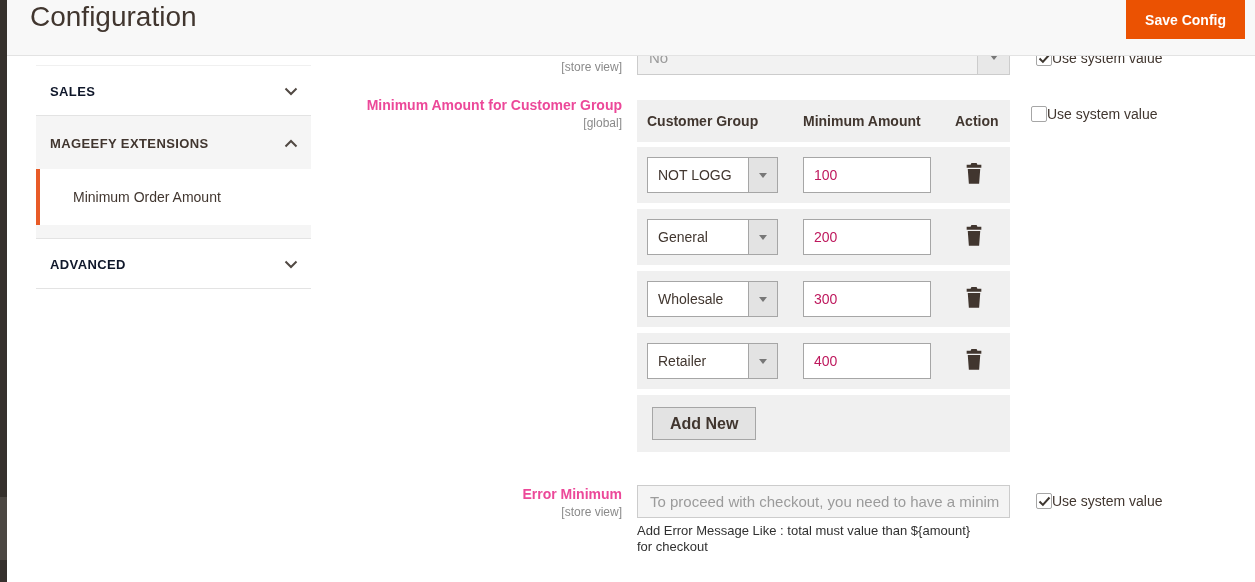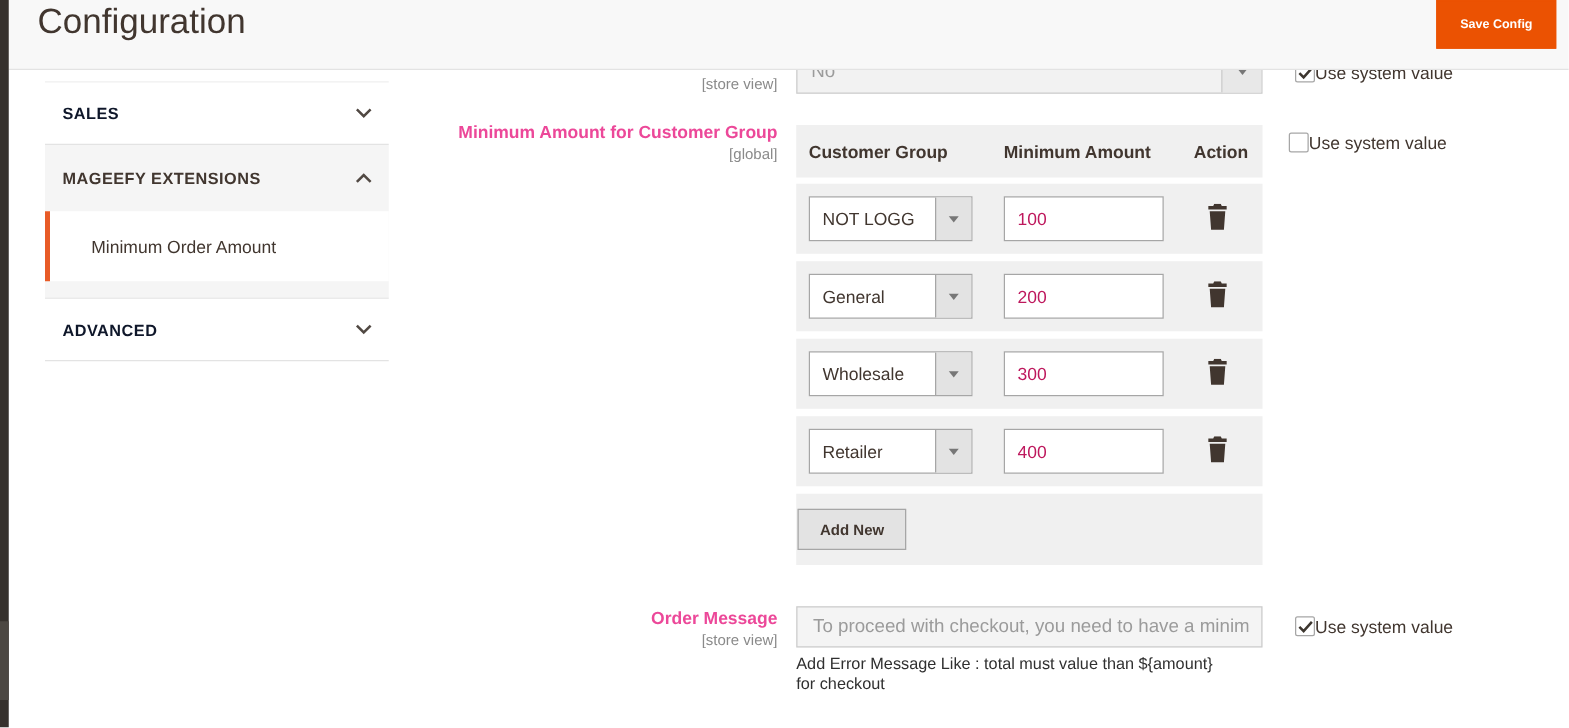--- a/index.html
+++ b/index.html
@@ -21,21 +21,21 @@
     background:#f8f8f8; border-bottom:1px solid #e3e3e3; z-index:20;
   }
   .page-title {
     position:absolute; left:23px; top:1px;
     font-size:28px; font-weight:400; color:#41362f;
   }
   .save-btn {
     position:absolute; right:10px; top:0; height:39px;
     background:#eb5202; color:#ffffff; border:1px solid #eb5202;
     font-family:"Liberation Sans", sans-serif;
-    font-size:10px; font-weight:700; padding:0 18px; cursor:pointer;
+    font-size:14px; font-weight:700; padding:0 18px; cursor:pointer;
   }
 
   
   .sidebar { position:absolute; left:36px; top:65px; width:275px; z-index:5; }
   .side-row {
     position:relative; height:51px; background:#ffffff;
     border-bottom:1px solid #e3e3e3; cursor:pointer;
   }
   .side-row.first { border-top:1px solid #f0f0f0; }
   .side-row .sec-label {
@@ -105,23 +105,23 @@
   .row-select .sel-text { position:absolute; left:10px; top:50%; transform:translateY(-50%); white-space:nowrap; overflow:hidden; max-width:88px; }
   .row-select .arrow-box { position:absolute; right:0; top:0; bottom:0; width:29px; background:#e3e3e3; border-left:1px solid #a6a6a6; }
   .row-input {
     position:absolute; left:166px; top:10px; width:128px; height:36px;
     border:1px solid #a6a6a6; background:#ffffff; font-family:"Liberation Sans",sans-serif;
     font-size:14px; color:#be185d; padding:0 0 0 10px;
   }
   .trash-btn { position:absolute; left:326px; top:16px; width:22px; height:24px; background:none; border:none; cursor:pointer; padding:0; }
   .t-addrow { height:57px; position:relative; }
   .add-btn {
-    position:absolute; left:1px; top:12px; height:33px; padding:0 17px;
+    position:absolute; left:15px; top:12px; height:33px; padding:0 17px;
     background:#e3e3e3; border:1px solid #a6a6a6; font-family:"Liberation Sans",sans-serif;
-    font-size:12px; font-weight:600; color:#41362f; cursor:pointer;
+    font-size:16px; font-weight:600; color:#41362f; cursor:pointer;
   }
 
   
   .error-input {
     position:absolute; left:637px; top:485px; width:373px; height:33px;
     background:#f4f4f4; border:1px solid #cccccc; color:#9b9b9b;
     font-family:"Liberation Sans",sans-serif; font-size:15px; padding:0 10px 0 12px;
   }
   .note { position:absolute; left:637px; top:523px; width:350px; font-size:13px; color:#303030; line-height:1.25; }
 </style>
@@ -262,21 +262,21 @@
         </svg>
     </button>
   </div>
 
   <div class="t-band t-addrow">
     <button class="add-btn">Add New</button>
   </div>
 </div>
 
 <div class="field-label" style="top:486px;">
-  <span class="lbl">Order Message</span>
+  <span class="lbl">Error Minimum</span>
   <span class="scope">[store view]</span>
 </div>
 <input class="error-input" disabled="" value="To proceed with checkout, you need to have a minimu" style="">
 <div class="usv" style="left:1036px; top:493px;">
   <span class="checkbox checked">
     <svg width="13" height="11" viewBox="0 0 13 11">
         <path d="M1.5 5.5l3.4 3.4L11.5 1.5" fill="none" stroke="#3d362f" stroke-width="2"></path>
       </svg>
   </span>
   <span class="usv-label">Use system value</span>

